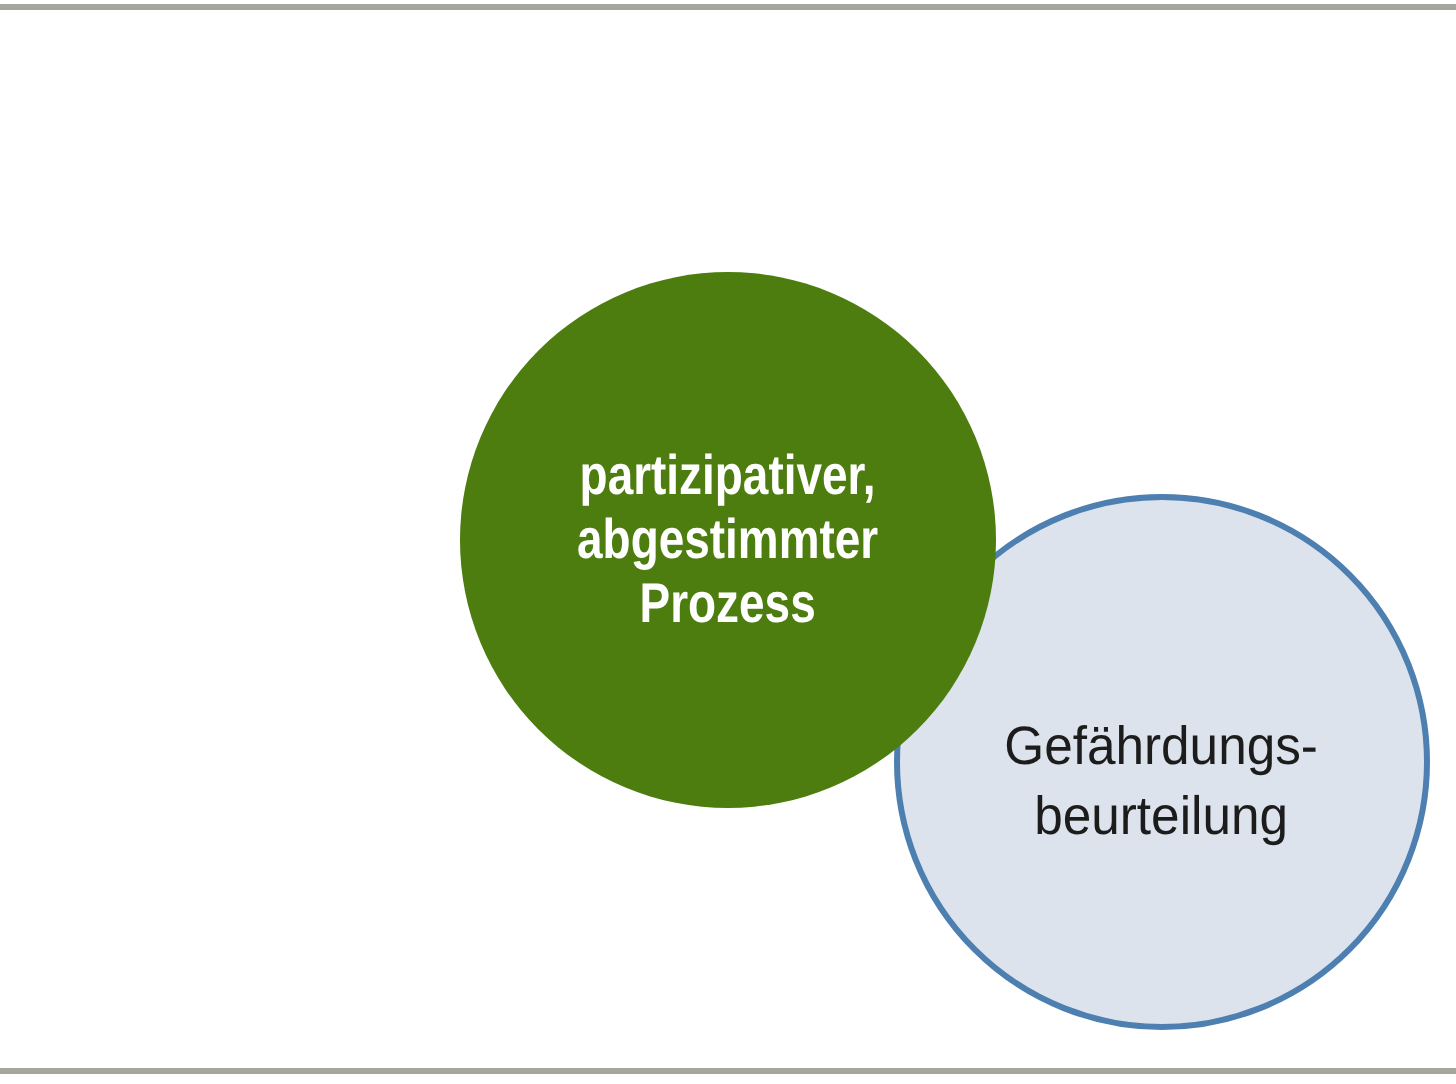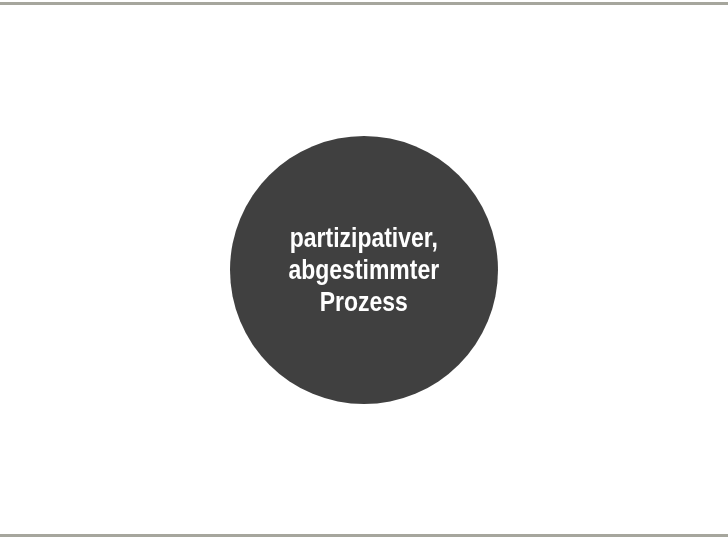--- a/index.html
+++ b/index.html
@@ -37,21 +37,21 @@
   .satellite {
     background: #dce3ec;
     border: 3px solid #4d7fb0;
   }
   .tl { left: 11px;  top: 16px;  width: 274px; height: 274px; z-index: 1; }
   .tr { left: 447px; top: 19px;  width: 268px; height: 268px; z-index: 1; }
   .bl { left: 11px;  top: 244px; width: 274px; height: 274px; z-index: 2; }
   .br { left: 447px; top: 247px; width: 268px; height: 268px; z-index: 2; }
   .center-circle {
     left: 230px; top: 136px; width: 268px; height: 268px;
-    background: #404040;
+    background: #4d7c0f;
     z-index: 5;
   }
 
   .label {
     font-size: 27px;
     line-height: 35px;
     color: #1c1c1c;
     transform: scaleX(0.95);
     white-space: nowrap;
   }
@@ -72,20 +72,26 @@
 </head>
 <body>
 
 <div class="stage">
 
   <div class="rule rule-top"></div>
 
 
 
 
+  <div class="circle satellite br">
+    <div class="label">
+      <span>Gefährdungs-</span>
+      <span>beurteilung</span>
+    </div>
+  </div>
 
   <div class="circle center-circle">
     <div class="label">
       <span>partizipativer,</span>
       <span>abgestimmter</span>
       <span>Prozess</span>
     </div>
   </div>
 
   <div class="rule rule-bottom"></div>

